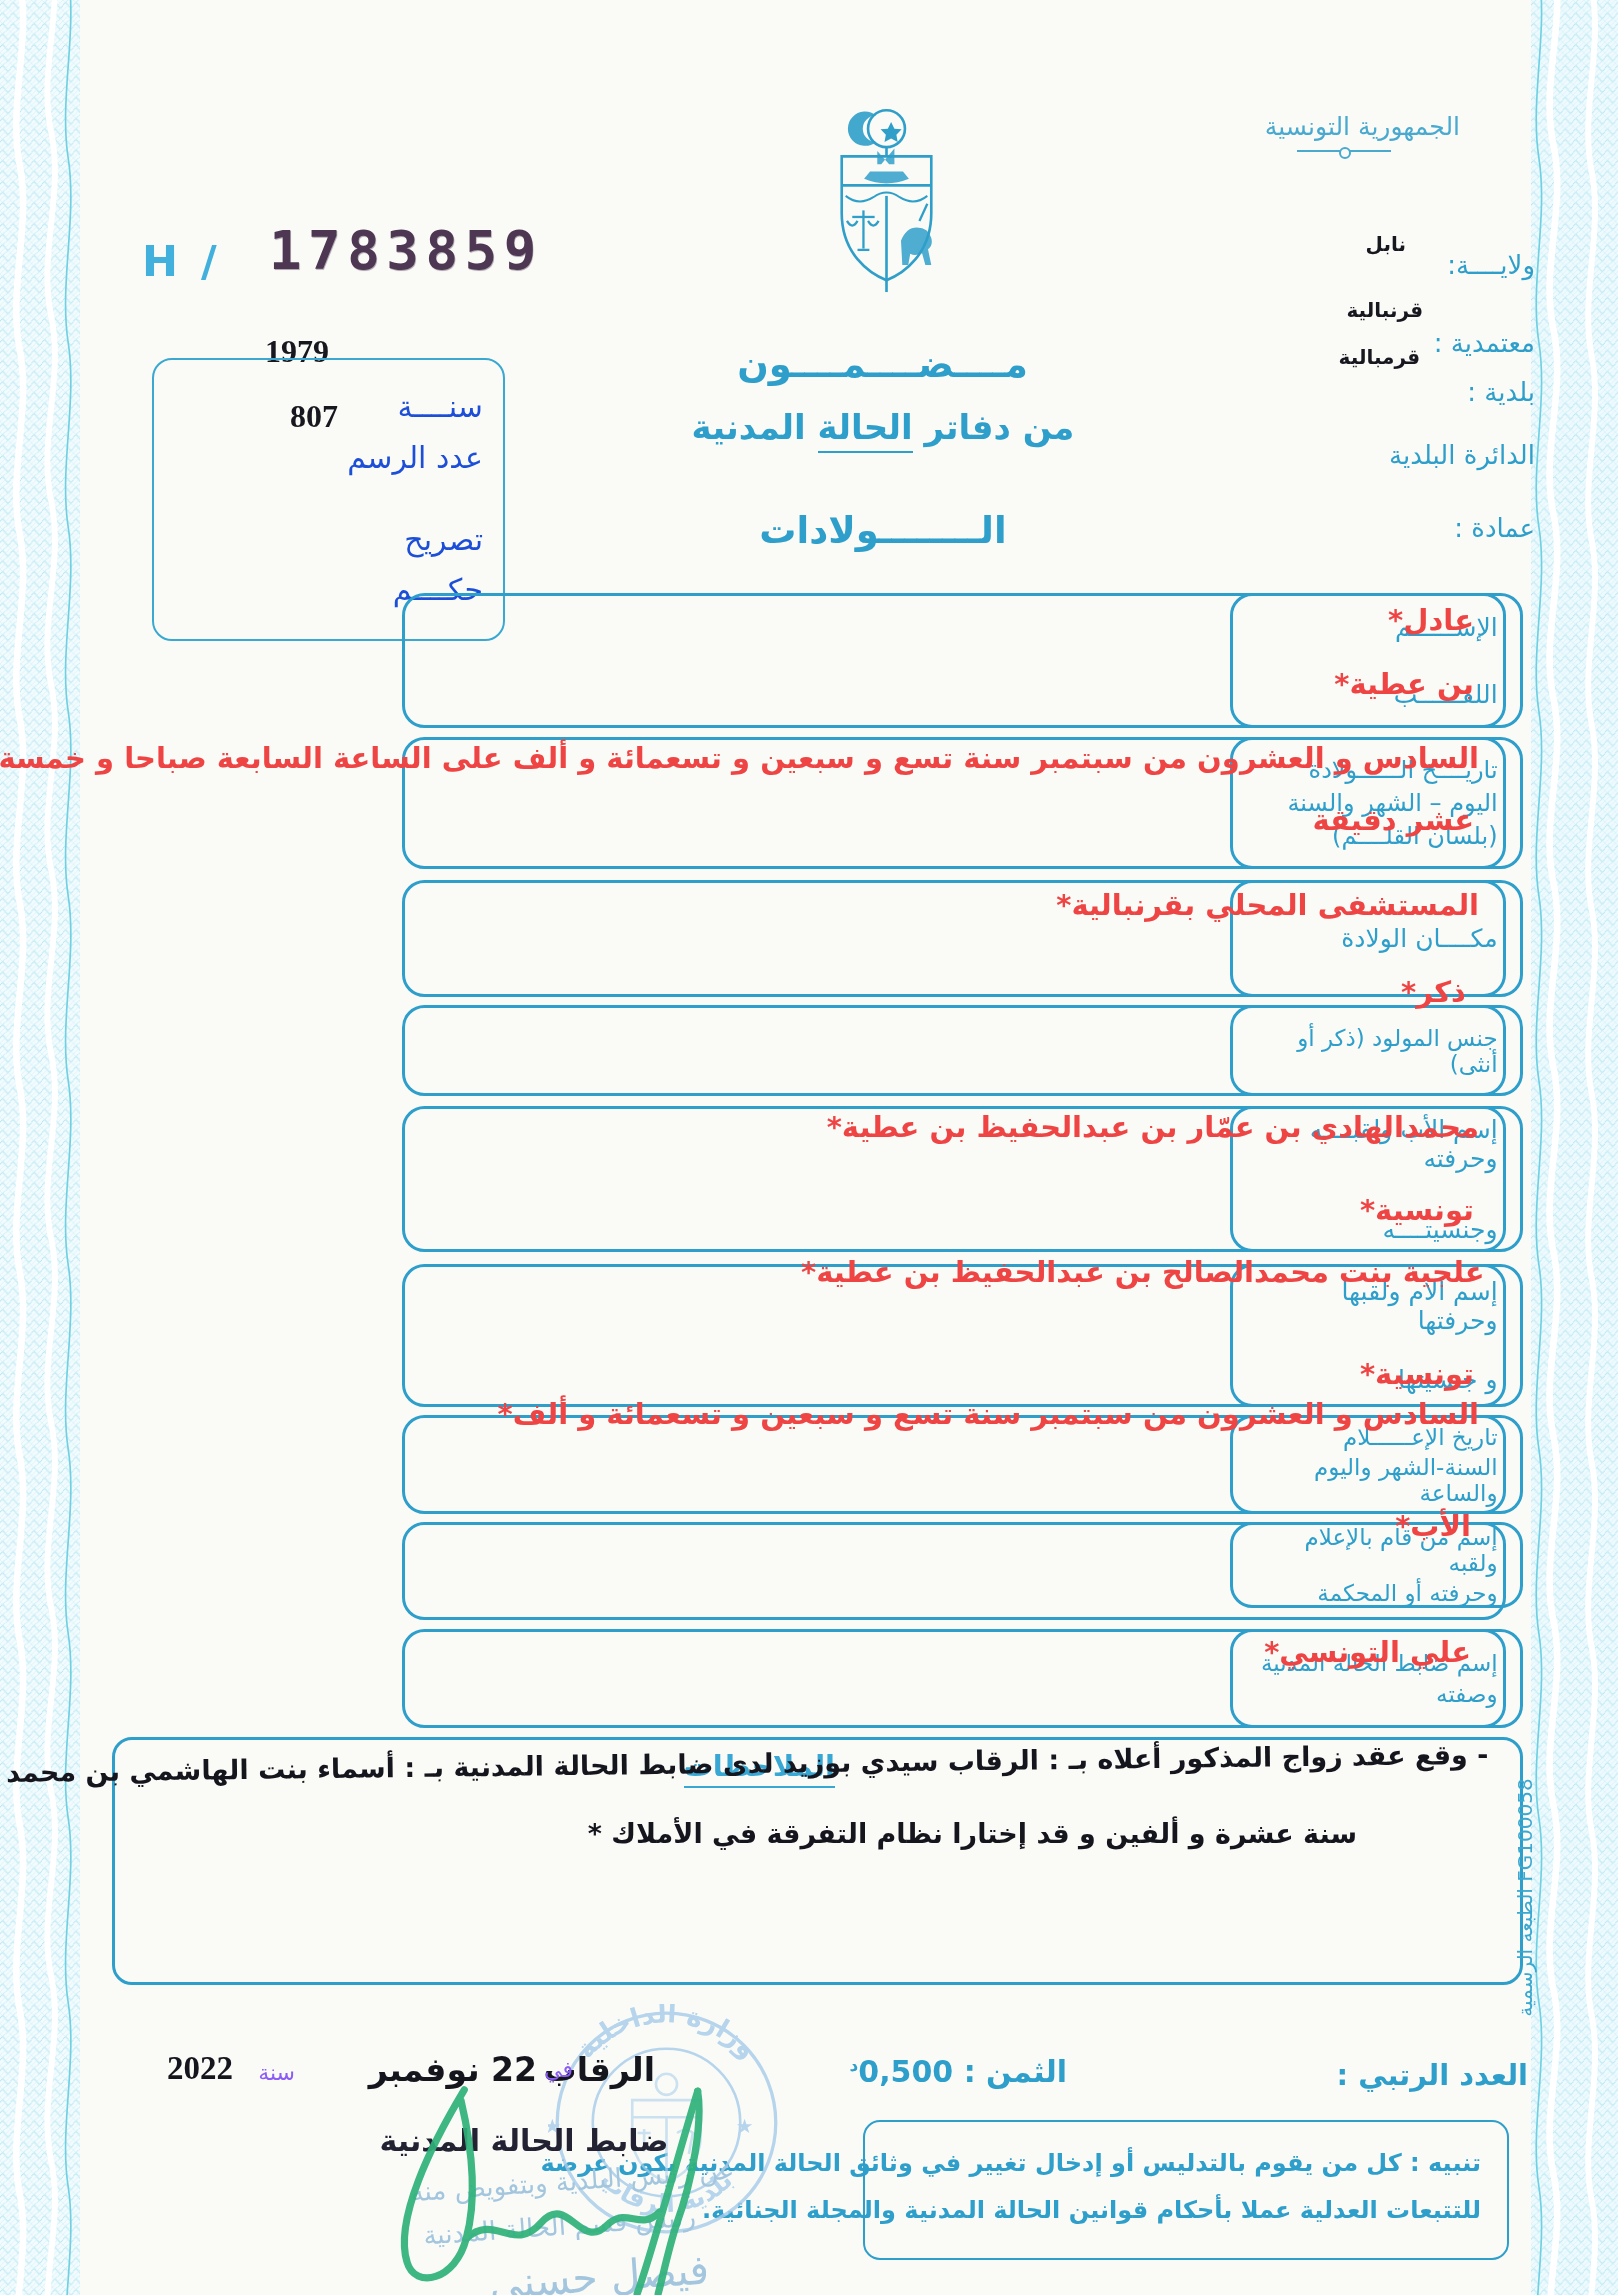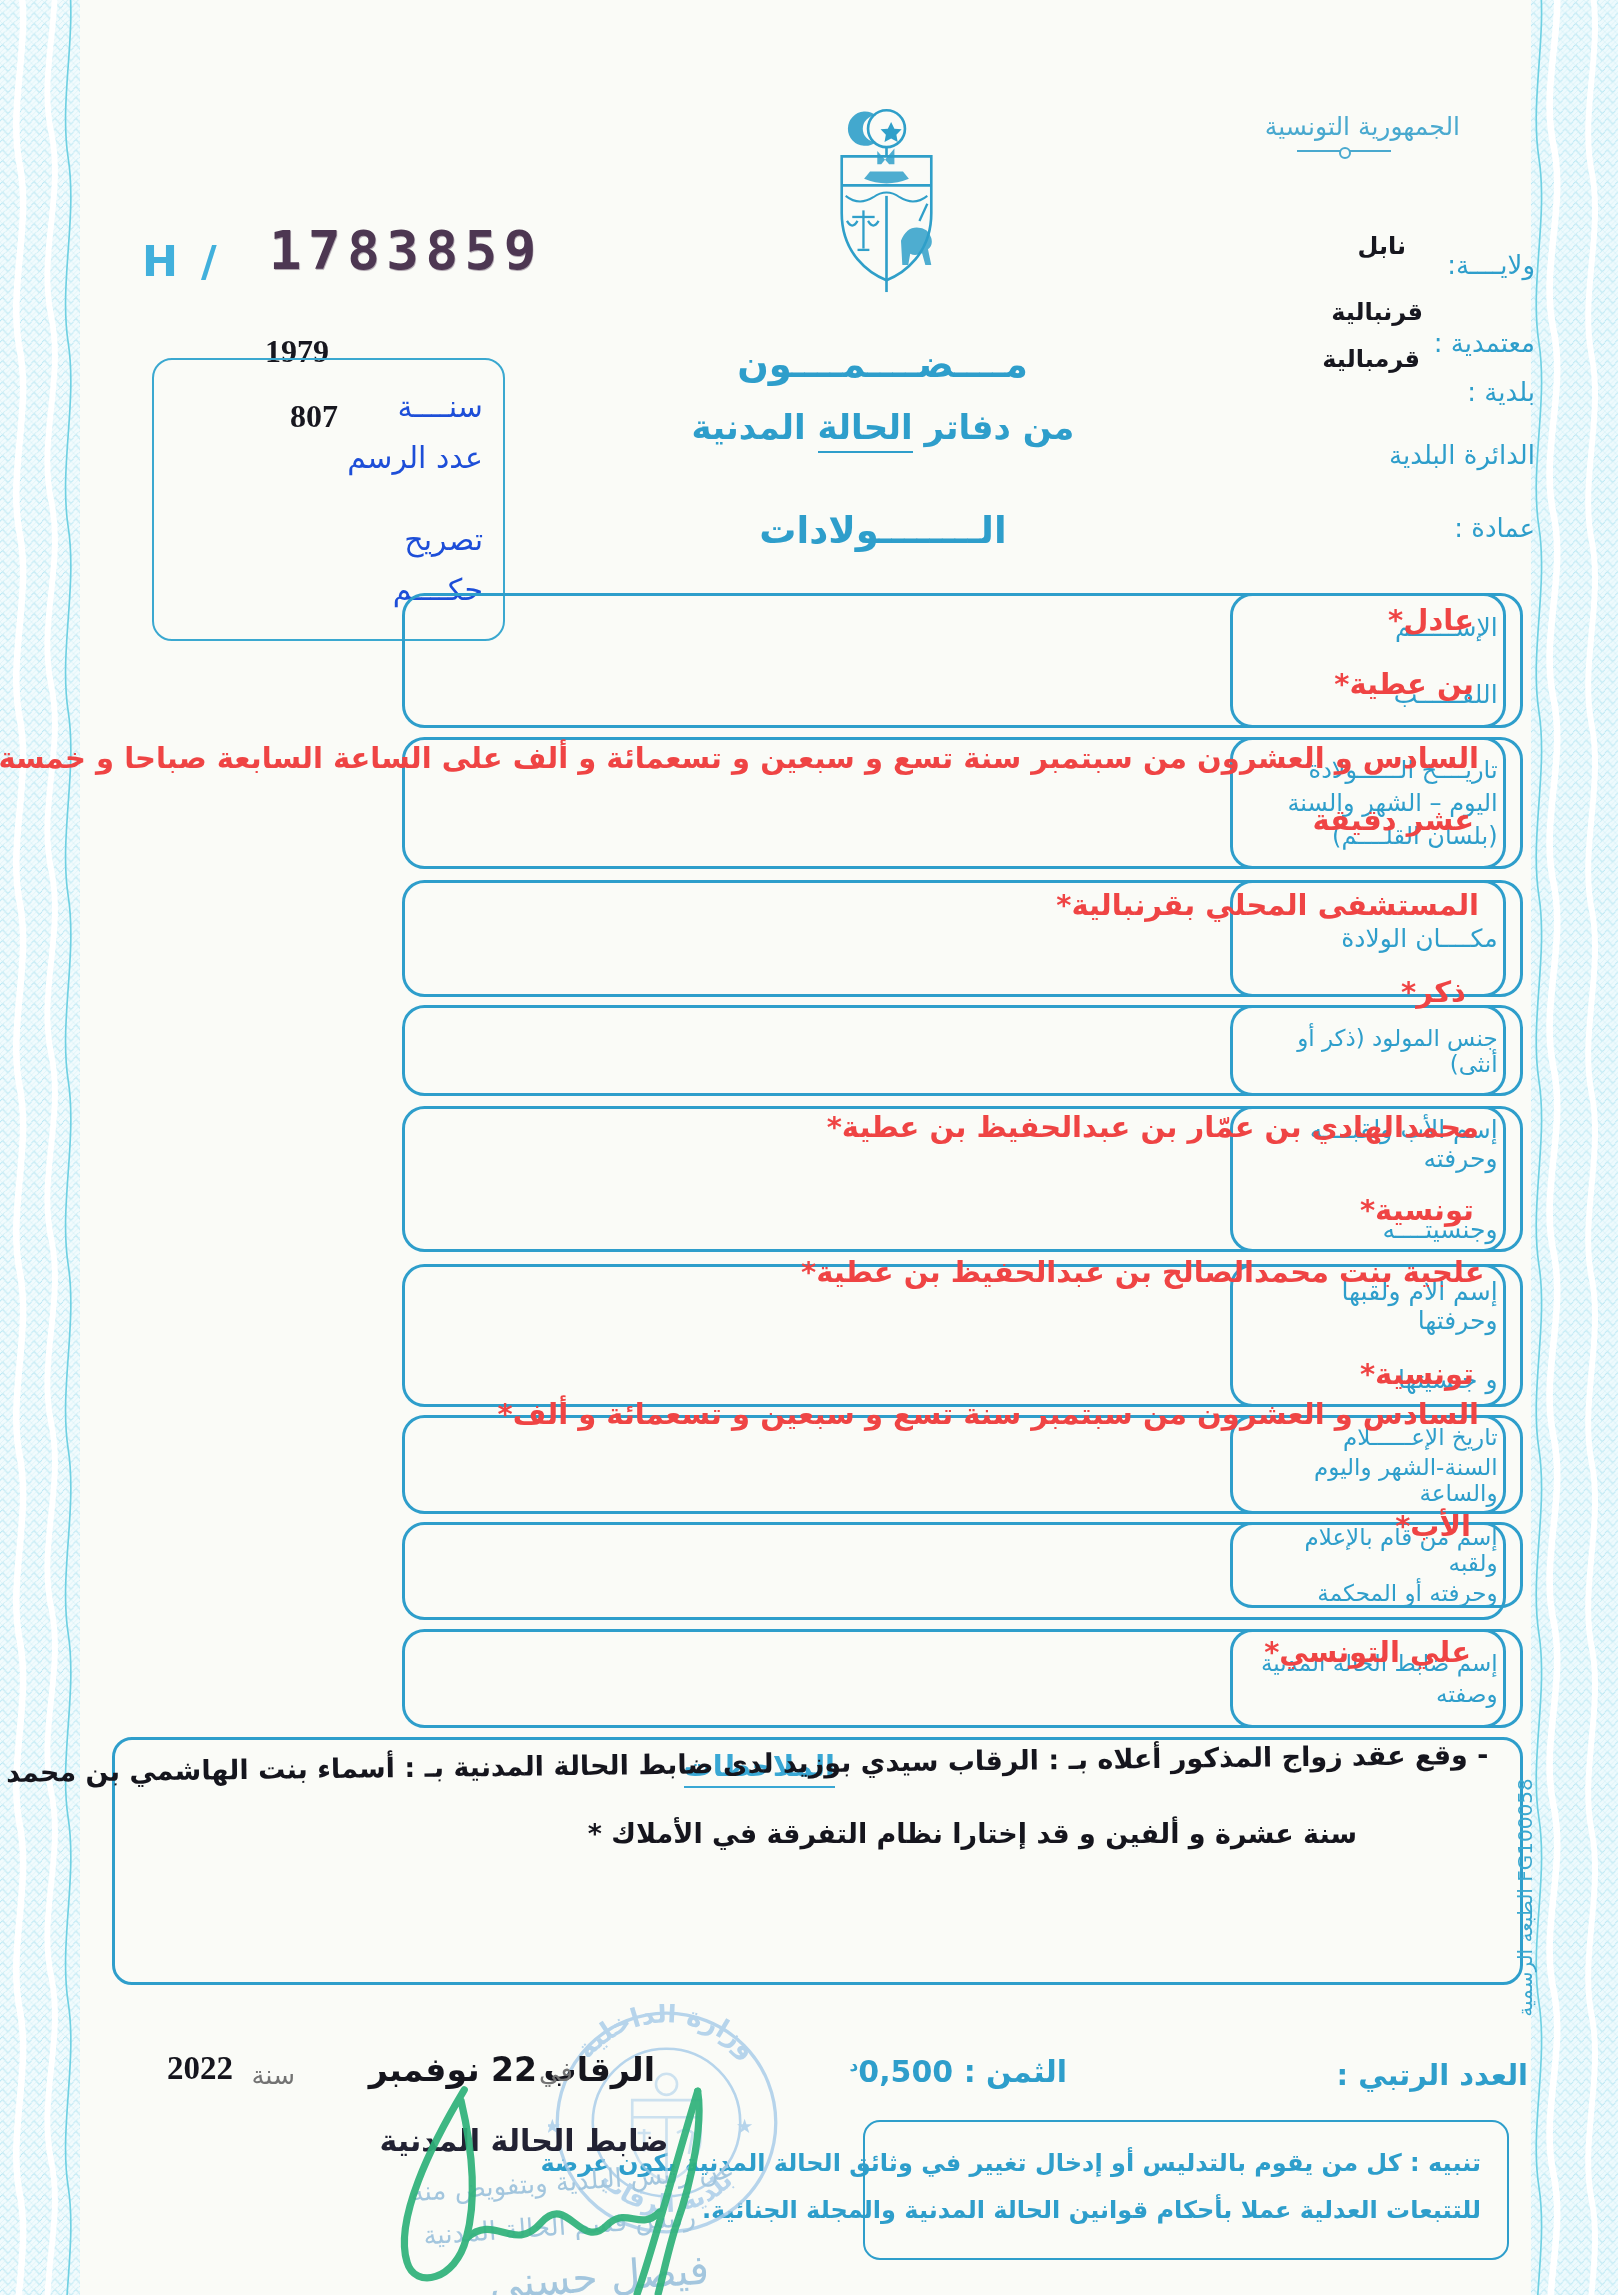--- a/index.html
+++ b/index.html
@@ -35,21 +35,21 @@
   .title2 { left:659px; top:407px;  width:448px; text-align:center; font-size:34px; color:#2e9ecb; font-weight:bold; }
   .title2 .u { border-bottom:2.6px solid #2e9ecb; padding-bottom:4px; }
   .title3 { left:672px; top:509px;  width:422px; text-align:center; font-size:37px; color:#2e9ecb; font-weight:bold; letter-spacing:1.3px; }
 
   
   .republic { right:158px; top:112px; font-size:25px; color:#49a9cf; }
   .divider  { right:227px; top:150px; width:94px; height:0; border-top:2px solid #49a9cf; }
   .divider::after { content:""; position:absolute; left:42px; top:-4.6px; width:8px; height:8px;
                     border:2px solid #49a9cf; border-radius:50%; background:#fafbf7; }
   .hrlabel { position:absolute; font-size:26px; color:#2e9ecb; right:83px;text-align:right; }
-  .hrvalue { position:absolute; font-size:24px; font-weight:bold; color:#17171f; }
+  .hrvalue { position:absolute; font-size:20px; font-weight:bold; color:#17171f; }
 
   
   .row-label { position:absolute; right:95px; width:293px;
                border:3.3px solid #2e9ecb; border-radius:22.4px;
                display:flex; flex-direction:column; justify-content:center; align-items:flex-start;
                padding:6.6px 22.4px; color:#2e9ecb; font-size:25px; text-align:right;margin-left:32px; }
   .row-label span { display:block; width:100%; }
   .row-value { position:absolute; left:402px; width:1104px;
                border:3.3px solid #2e9ecb; border-radius:22.4px; background:transparent; }
   .val { position:absolute; font-size:29px; font-weight:bold; color:#ef4444; white-space:nowrap; direction:rtl; }
@@ -68,21 +68,21 @@
 
   
   .serial  { right:90px; top:2058px; font-size:29px; color:#2e9ecb; font-weight:bold; }
   .price   { right:551px; top:2054px; font-size:30px; color:#2e9ecb; font-weight:bold; direction:rtl; }
   .price sup { font-size:17px; }
   .warnbox { right:109px; top:2120px; width:646px; height:140px;
              border:2.6px solid #2e9ecb; border-radius:17px;
              padding:18.4px 26px 0 26px; text-align:center; }
   .warnbox div { font-size:24px; color:#2e9ecb; font-weight:bold; line-height:1.95; white-space:nowrap; }
   .dateline .b { font-size:33px; font-weight:bold; color:#15151d; }
-  .dateline .f { font-size:26px; color:#737373; }
+  .dateline .f { font-size:22px; color:#8b5cf6; }
   .officer { left:369px; top:2123px; width:310px; text-align:center; font-size:30px; font-weight:bold; color:#223; }
   .fade { position:absolute; color:#a3c6de; transform:rotate(-4deg); white-space:nowrap; }
 </style>
 </head>
 <body>
 
 <div class="page">
 
   <svg class="border-strip" style="left:0; width:80px;" viewBox="0 0 122 3484" preserveAspectRatio="none">
     <defs>

